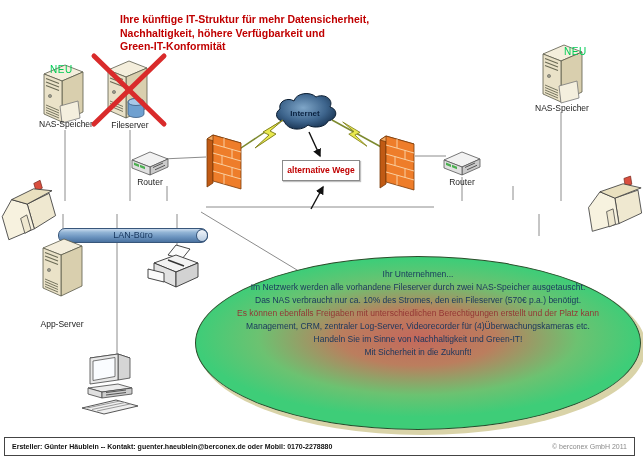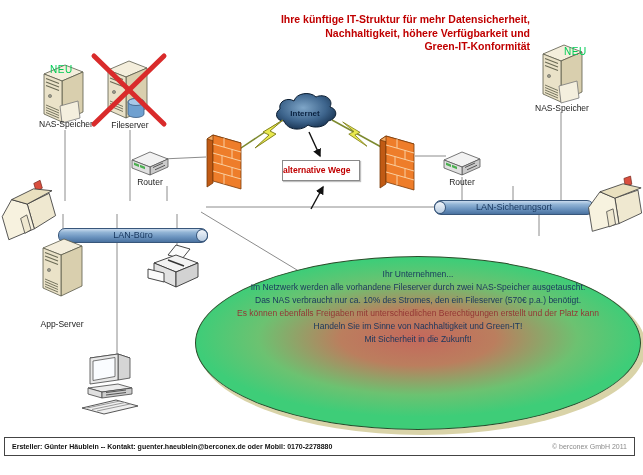--- a/index.html
+++ b/index.html
@@ -2,21 +2,21 @@
 <html style="--c-title: #C00000; --c-neu: #00CC55; --c-alt-label: #C00000; --c-ellipse-center: #C4685C; --c-ellipse-edge: #3ECD78; --c-pipe-blue: #6D95C0; --c-text-navy: #17365D; --c-text-red: #943634;"><head>
 <meta charset="utf-8">
 <style>
   html,body { margin:0; padding:0; background:#fff; }
   .canvas {
     position:relative; width:643px; height:475px; background:#ffffff;
     overflow:hidden; font-family:"Liberation Sans", sans-serif;
   }
   .title {
     position:absolute; left:120px; top:13px; width:410px;
-    text-align:right; font-size:10.5px; font-weight:bold;
+    text-align:left; font-size:10.5px; font-weight:bold;
     line-height:13.5px; color:var(--c-title); white-space:pre-line;
   }
   .neu {
     position:absolute; font-size:10px; font-weight:normal; color:var(--c-neu);
     z-index:5; letter-spacing:.5px;
   }
   .lbl { position:absolute; font-size:8.5px; color:#222; text-align:center; z-index:4; }
   .pipe {
     position:absolute; height:13px; border:1px solid #38567a; border-radius:7px;
     background:linear-gradient(to bottom,#c9dbee 0%,#93b5d6 25%,var(--c-pipe-blue) 60%,#4a72a0 100%);
@@ -29,21 +29,21 @@
   .pipe .pipe-label {
     position:absolute; left:0; right:0; top:0; text-align:center;
     line-height:13px; font-size:9px; color:#17365D;
   }
   .alt-box {
     position:absolute; left:282px; top:160px; width:76px; height:19px;
     background:#fff; border:1px solid #8a8a8a; box-shadow:1px 1px 1px rgba(0,0,0,.25);
     z-index:6;
   }
   .alt-box .alt-label {
-    display:block; line-height:18px; font-size:8.5px;
+    display:block; text-align:center; line-height:18px; font-size:8.5px;
     font-weight:bold; color:var(--c-alt-label);
   }
   .info-ellipse {
     position:absolute; left:195px; top:256px; width:444px; height:172px;
     border-radius:50%; border:1.5px solid #2a4d2a;
     background:radial-gradient(50% 46% at 50% 47%,
       var(--c-ellipse-center) 0%, #bb7e5e 35%, #6cc271 72%, var(--c-ellipse-edge) 100%);
     box-shadow:4px 4px 0 1px #d9d3a8;
     z-index:2;
   }
@@ -247,24 +247,20 @@
         <line x1="8" y1="50.5" x2="21" y2="56"></line>
     </g>
     <polygon points="22,44 40,39 42,56 24,61" fill="#F4EFDE" stroke="#777" stroke-width=".8"></polygon>
   </svg>
   <div class="lbl" style="left:526px; top:103px; width:72px;">NAS-Speicher</div>
 
   <div class="pipe" style="left:58px; top:200px; width:148px;margin-top:28px;">
     <span class="pipe-label">LAN-Büro</span>
     <span class="cap" style="right:-1px;"></span>
   </div>
-  <div class="pipe" style="left:434px; top:200px; width:158px;">
-    <span class="pipe-label">LAN-Sicherungsort</span>
-    <span class="cap" style="left:-1px;"></span>
-  </div>
 
   <svg class="icon over" style="left:-4px; top:182px; transform:rotate(-16deg);" width="62" height="55" viewBox="0 0 72 64">
     <polygon points="52,5 60,3.5 60,13 52,15" fill="#D94F3F" stroke="#7a2a20" stroke-width=".8"></polygon>
     <polygon points="38,26 66,21 66,48 38,56" fill="#EFE8D0" stroke="#3a3a3a" stroke-width=".9"></polygon>
     <polygon points="6,32 22,16 38,26 38,56 6,60" fill="#F7F2DF" stroke="#3a3a3a" stroke-width=".9"></polygon>
     <polygon points="22,16 50,11 70,19 38,26" fill="#E9E0BF" stroke="#3a3a3a" stroke-width=".9"></polygon>
     <polygon points="26,40 34,38 34,56 26,58" fill="#EFE8D0" stroke="#3a3a3a" stroke-width=".8"></polygon>
   </svg>
   <svg class="icon over" style="left:583px; top:176px; transform:rotate(-9deg);" width="62" height="55" viewBox="0 0 72 64">
     <polygon points="52,5 60,3.5 60,13 52,15" fill="#D94F3F" stroke="#7a2a20" stroke-width=".8"></polygon>
@@ -317,20 +313,21 @@
     <line x1="12" y1="61.5" x2="45" y2="54.5" stroke="#999" stroke-width="1"></line>
     <line x1="17" y1="63" x2="50" y2="56" stroke="#999" stroke-width="1"></line>
   </svg>
 
   <div class="info-ellipse">
     <div class="ellipse-text">
       <div style="color: rgb(23, 54, 93);">Ihr Unternehmen...</div>
       <div style="color: rgb(23, 54, 93);">Im Netzwerk werden alle vorhandene Fileserver durch zwei NAS-Speicher ausgetauscht.</div>
       <div style="color: rgb(23, 54, 93);">Das NAS verbraucht nur ca. 10% des Stromes, den ein Fileserver (570€ p.a.) benötigt.</div>
       <div style="color: rgb(148, 54, 52);">Es können ebenfalls Freigaben mit unterschiedlichen Berechtigungen erstellt und der Platz kann</div>
+      <div style="color: rgb(23, 54, 93);">Management, CRM, zentraler Log-Server, Videorecorder für (4)Überwachungskameras etc.</div>
       <div style="color: rgb(23, 54, 93);">Handeln Sie im Sinne von Nachhaltigkeit und Green-IT!</div>
       <div style="color: rgb(23, 54, 93);">Mit Sicherheit in die Zukunft!</div>
     </div>
   </div>
 
   <div class="footer">
     <span class="author">Ersteller: Günter Häublein  -- Kontakt: guenter.haeublein@berconex.de oder Mobil: 0170-2278880</span>
     <span class="copyright">© berconex GmbH 2011</span>
   </div>
 

